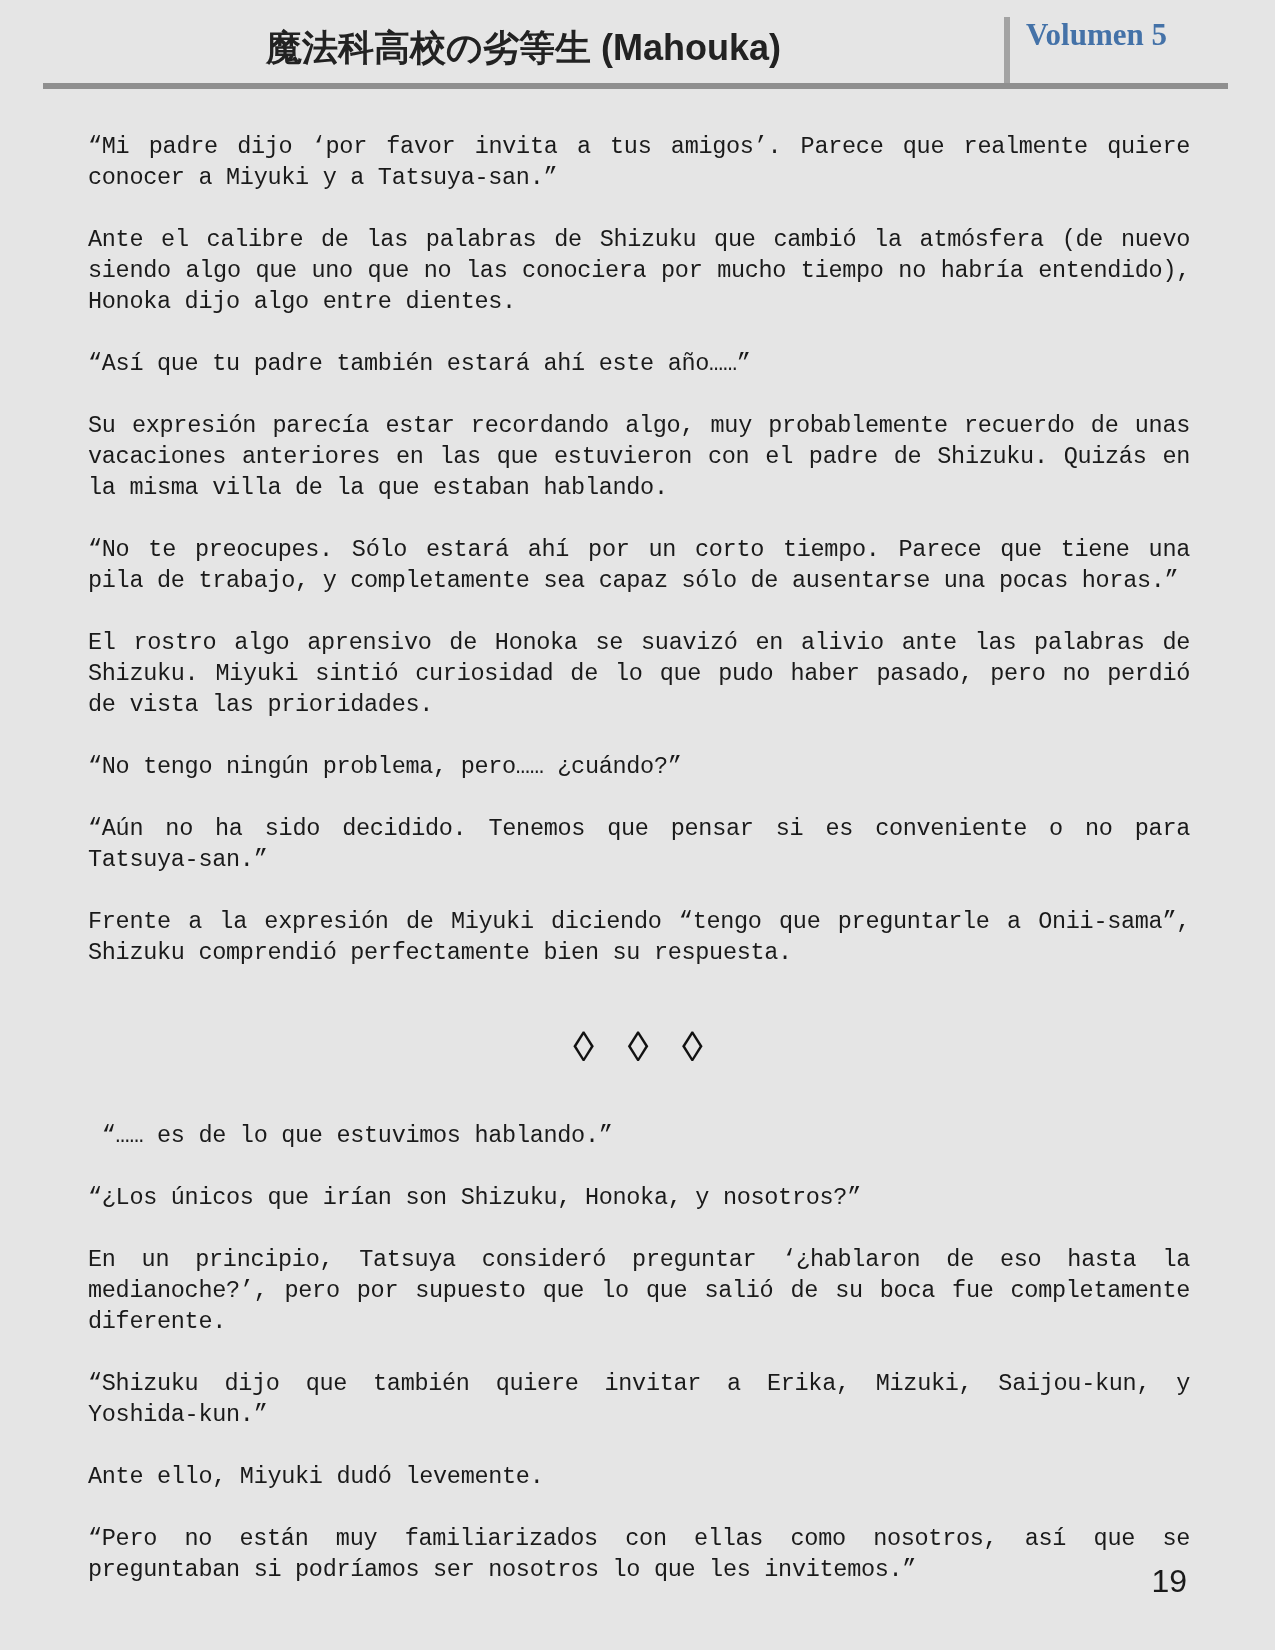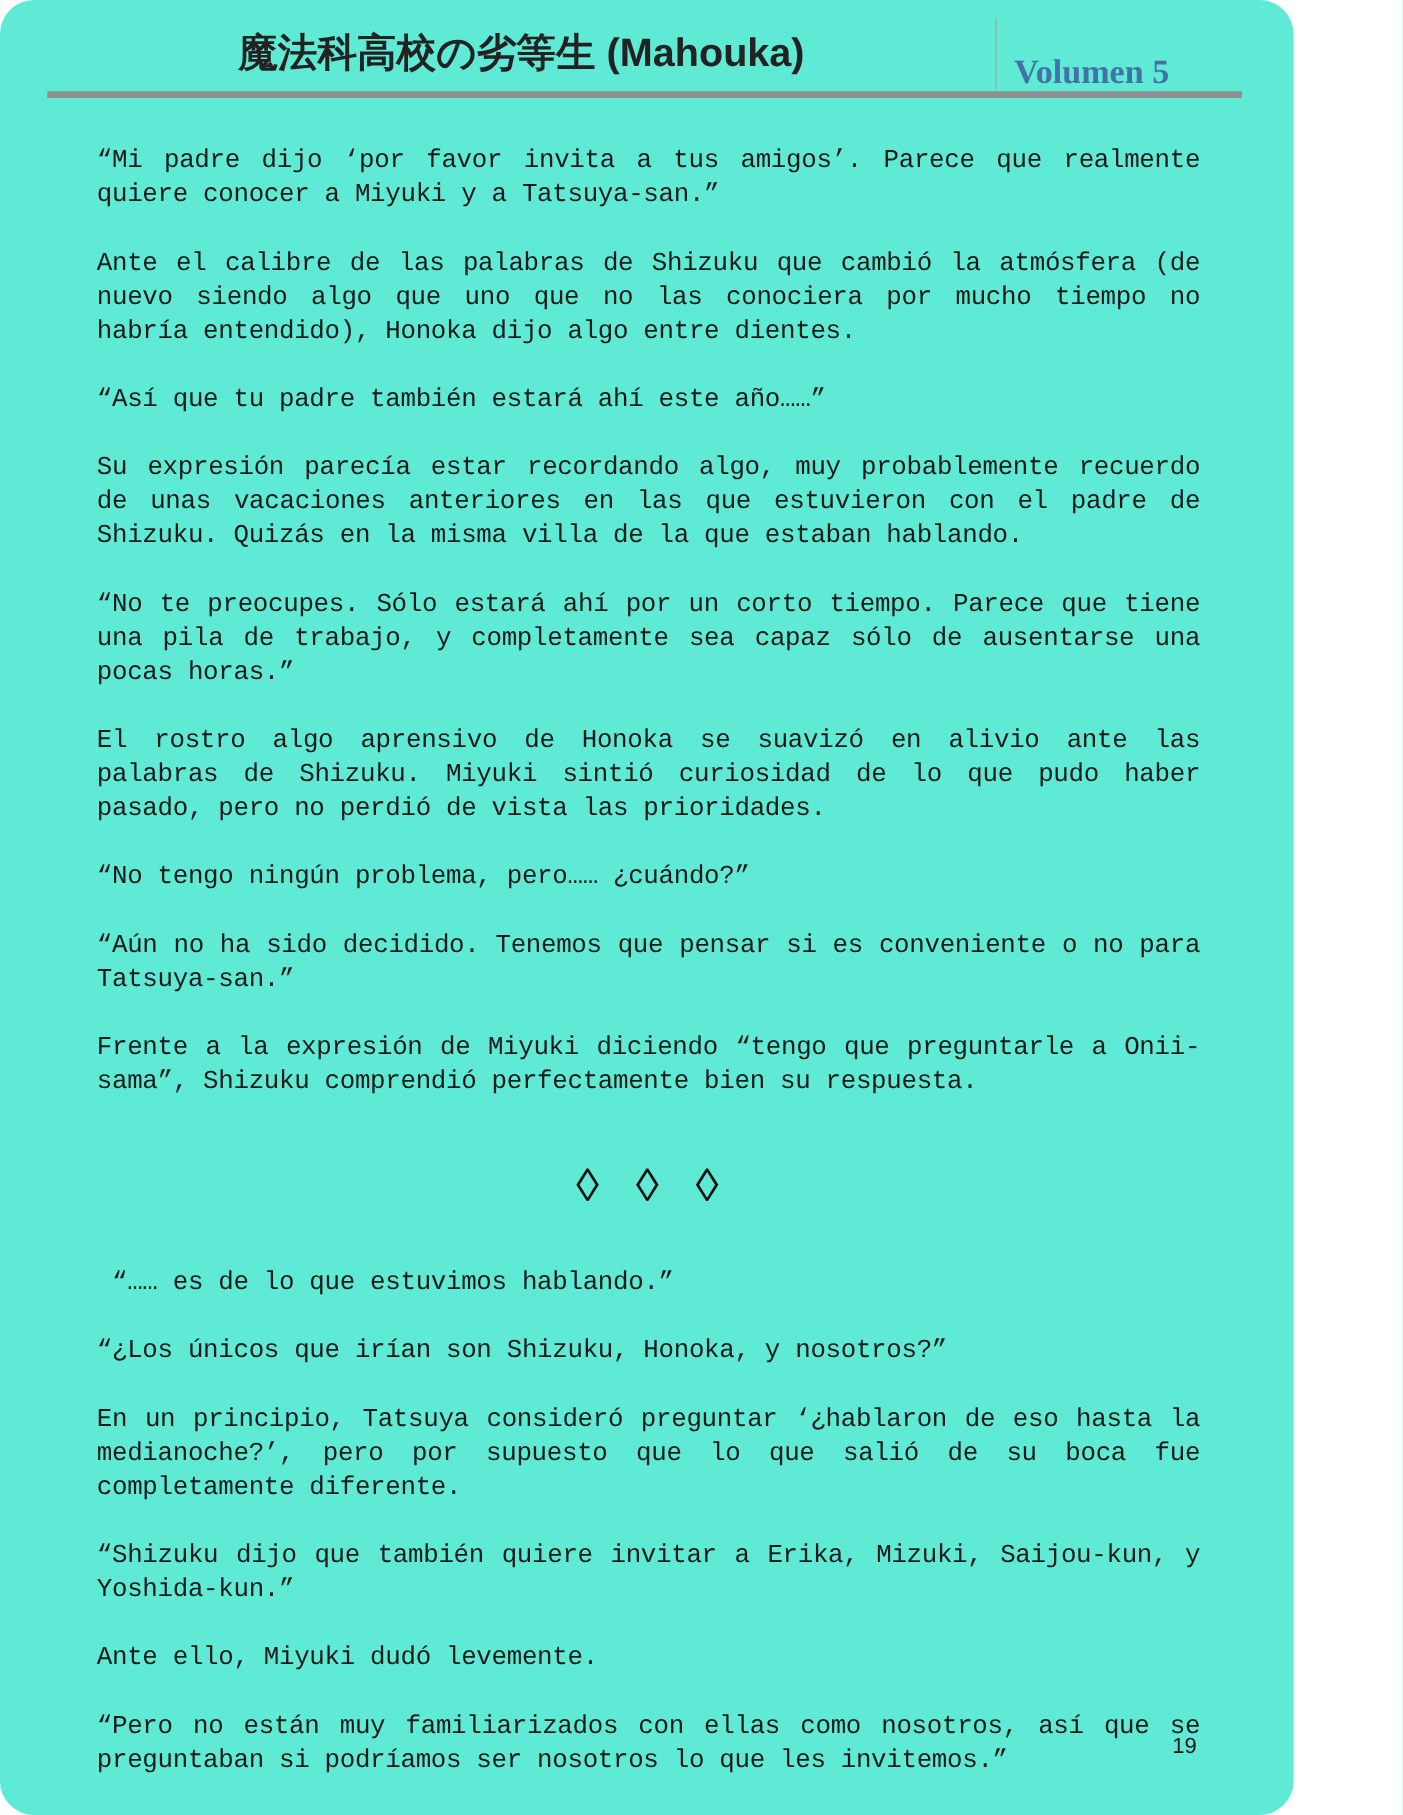--- a/index.html
+++ b/index.html
@@ -1,24 +1,23 @@
 <!DOCTYPE html>
 <html><head>
 <meta charset="utf-8">
 <style>
   html, body { margin: 0; padding: 0; background: #ffffff; }
   .page {
     position: relative;
-    width: 1176px;
+    width: 1275px;
     height: 1650px;
-    background: #5eead4;
+    background: #e5e5e5;
     overflow: hidden;
     box-sizing: border-box;
     font-family: "Liberation Sans", sans-serif;
-    border-radius: 31px;
   }
 
   
   .header-row {
     display: flex;
     align-items: flex-end;
     margin: 0 47px 0 43px;
     border-bottom: 6px solid #8f8f8f;
   }
   .header-title {
@@ -26,24 +25,24 @@
     text-align: center;
     padding: 24px 0 10px 0;
     font-size: 36px;
     font-weight: 700;
     color: #222222;
     white-space: nowrap;
   }
   .header-volume-cell {
     width: 224px;
     box-sizing: border-box;
-    border-left: 1px solid #a3a3a3;
+    border-left: 6px solid #a3a3a3;
     height: 66px;
     display: flex;
-    align-items: flex-end;
+    align-items: flex-start;
     padding-left: 16px;
   }
   .header-volume-text {
     font-family: "Liberation Serif", serif;
     font-weight: 700;
     font-size: 31px;
     color: #4472a8;
     white-space: nowrap;
   }
 
@@ -71,21 +70,21 @@
     color: #111111;
     letter-spacing: 2px;
     white-space: pre;
   }
 
   
   .page-number {
     position: absolute;
     right: 88px;
     bottom: 50px;
-    font-size: 20px;
+    font-size: 32px;
     color: #1a1a1a;
     text-align: center;
   }
 </style>
 </head>
 <body>
 
 <div class="page">
 
   <div class="header-row">

